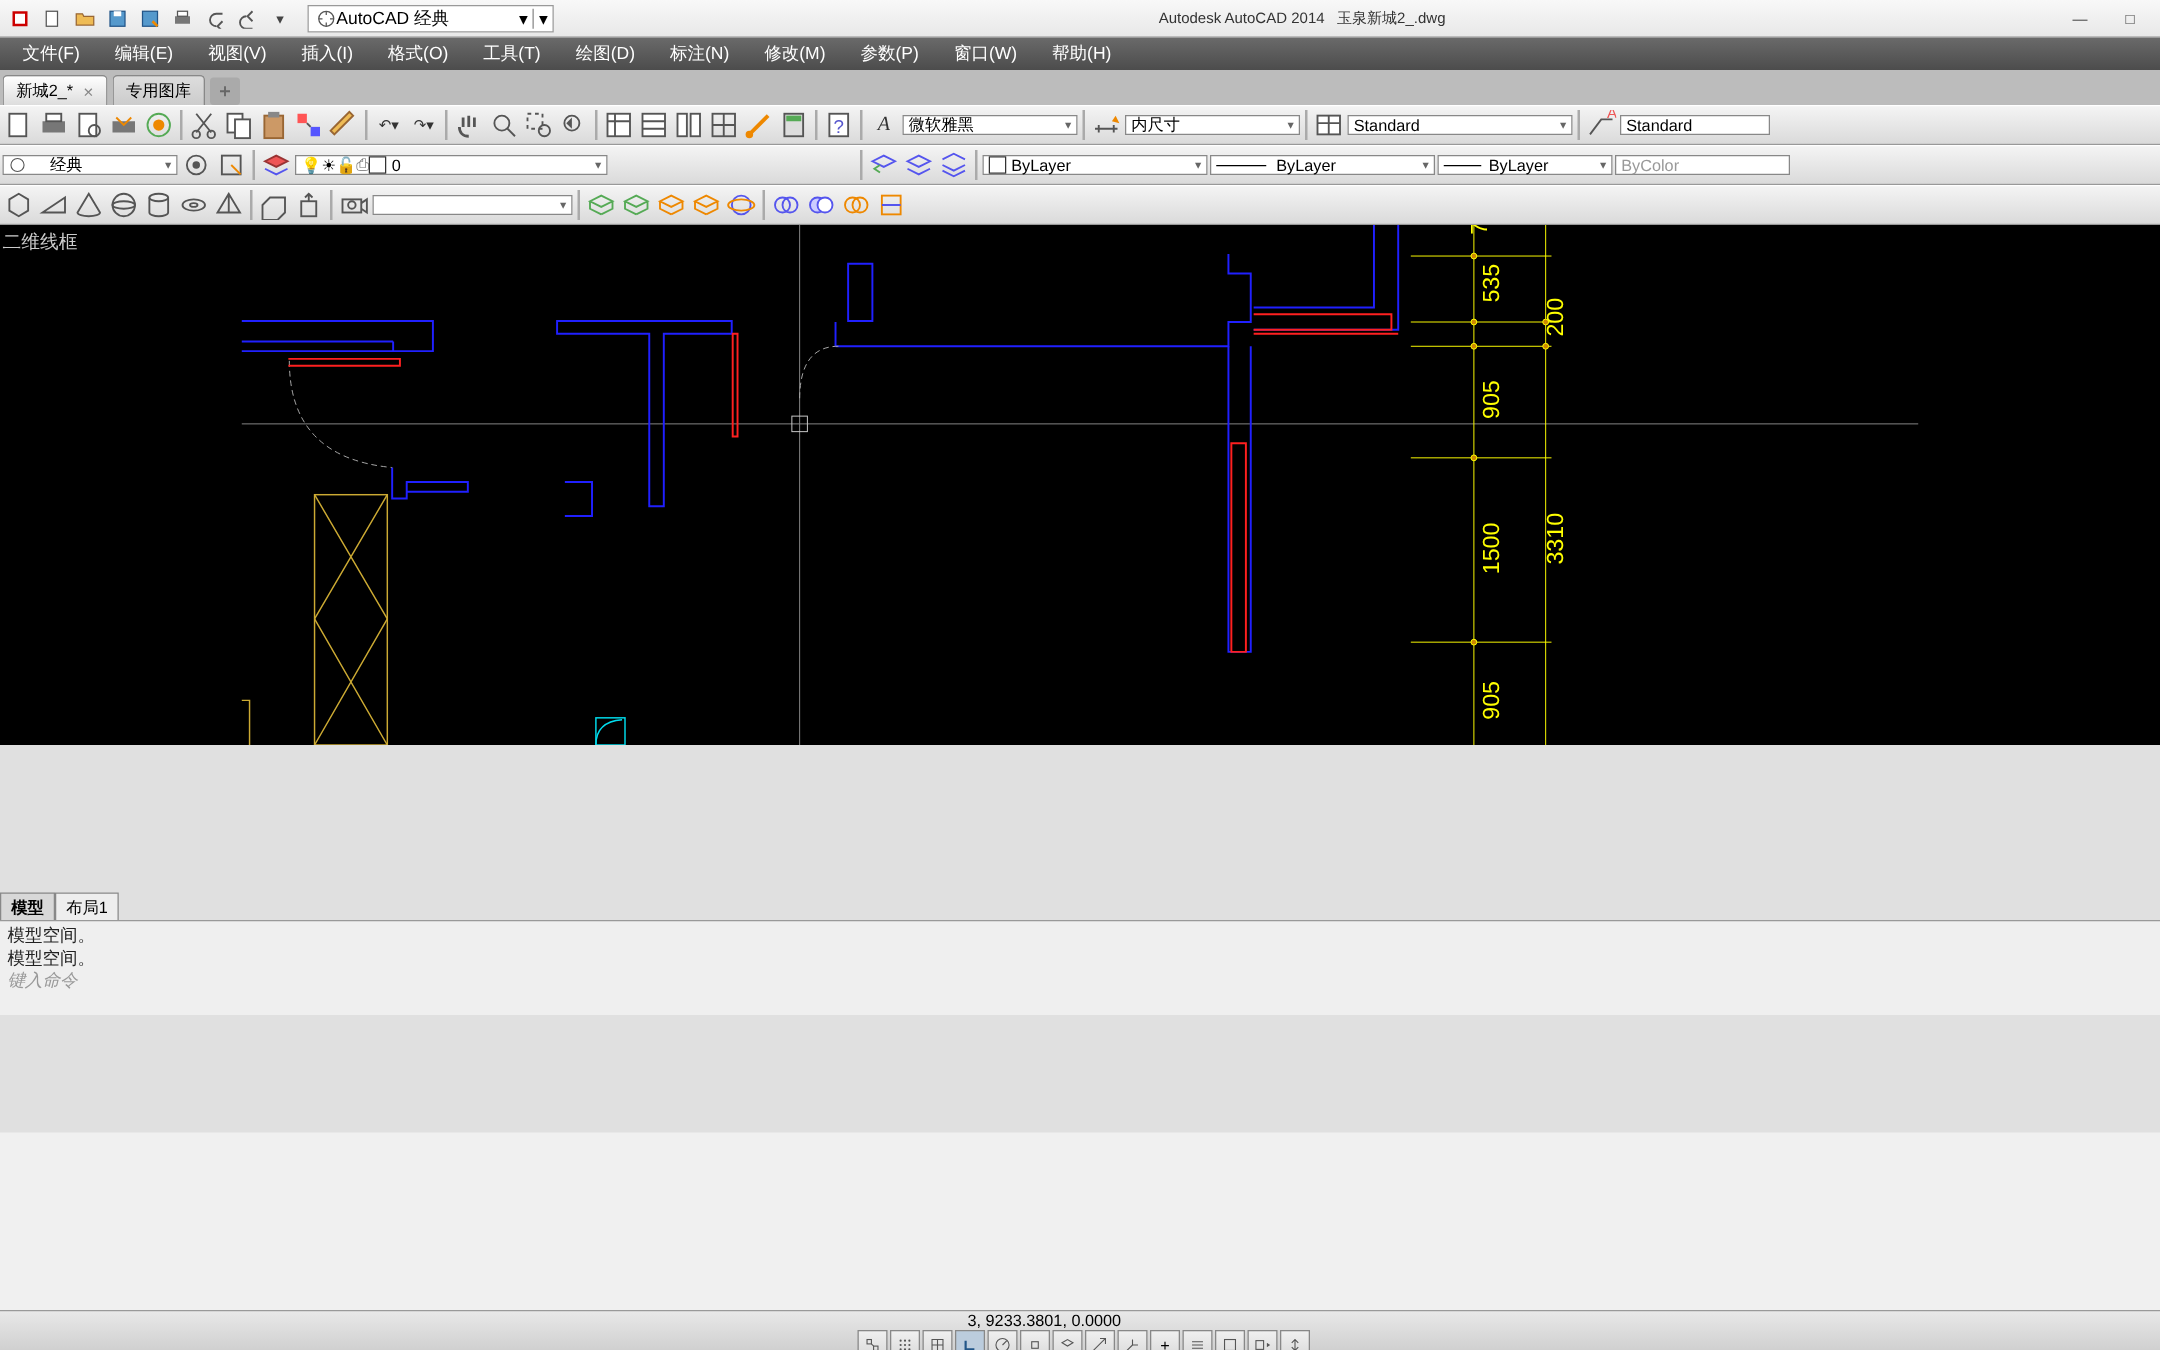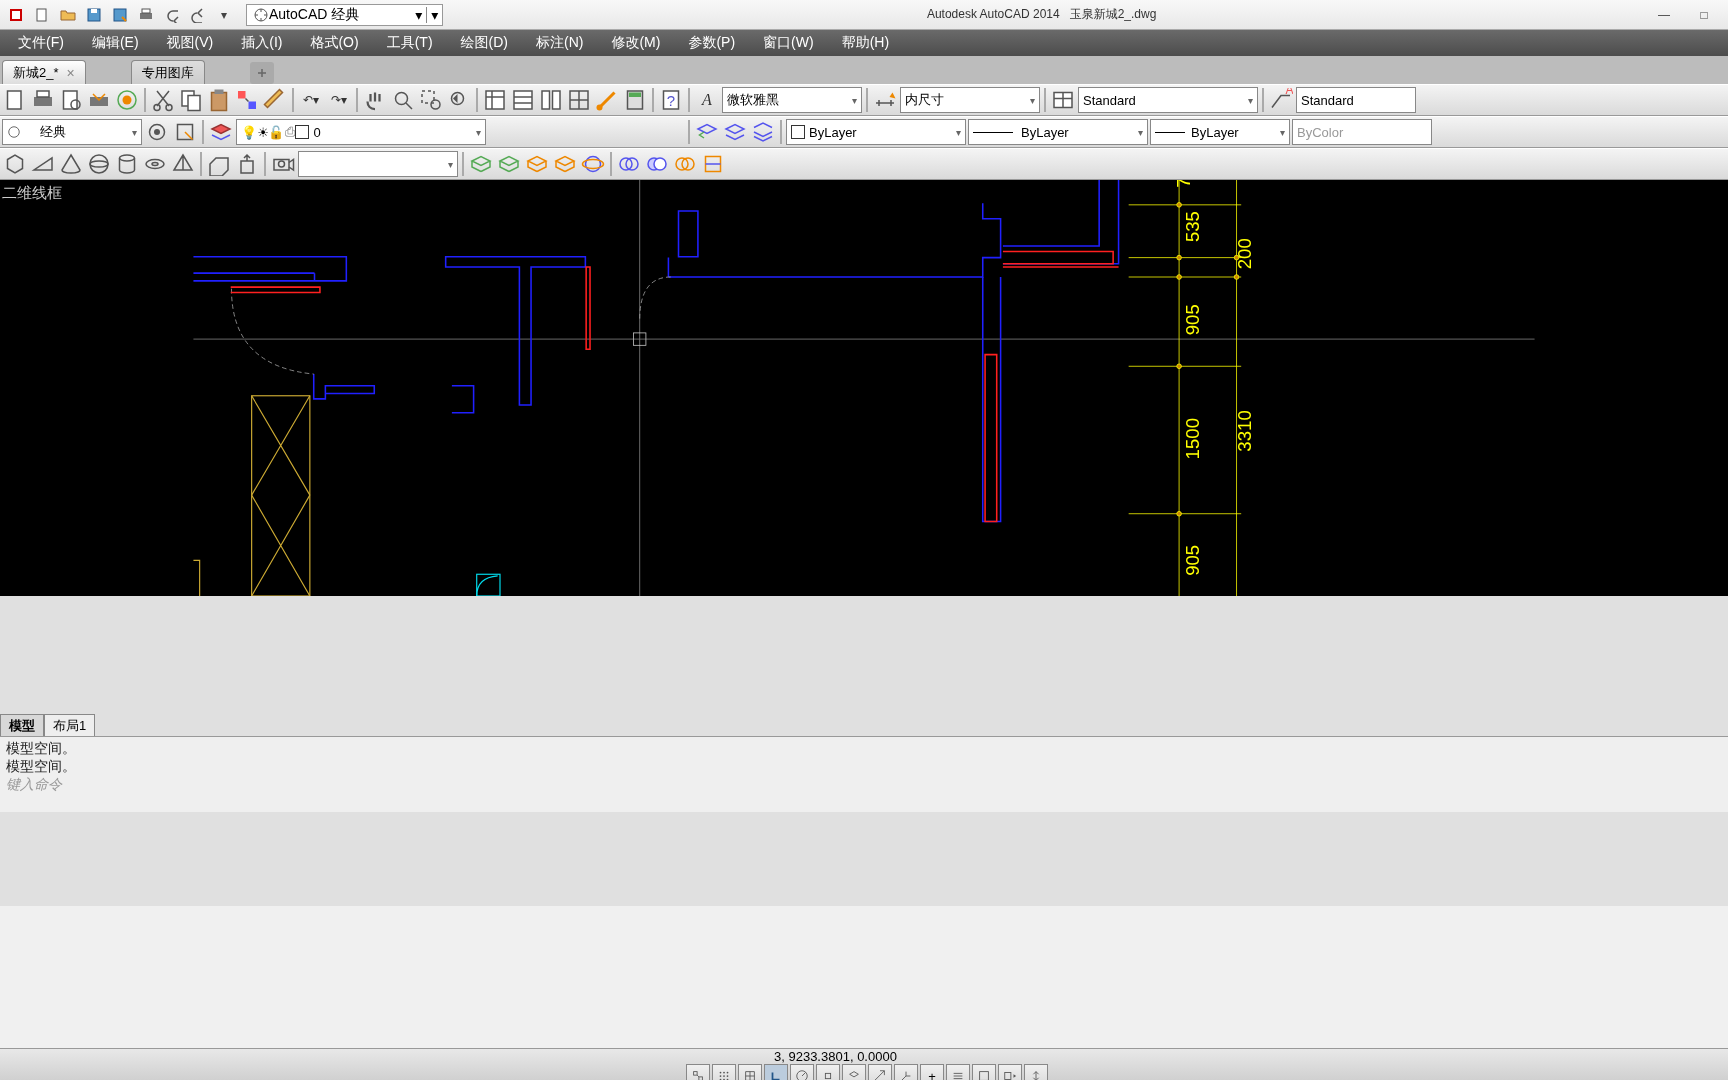--- a/index.html
+++ b/index.html
@@ -12,31 +12,31 @@
 .titlebar .title-center { flex:1; text-align:center; font-size:12px; color:#333; }
 .titlebar .win-controls { display:flex; gap:20px; padding:0 14px; }
 .icon-btn { width:20px; height:20px; display:flex; align-items:center; justify-content:center; border:1px solid transparent; color:#444; }
 .icon-btn svg { width:16px; height:16px; }
 
 
 .menubar { height:26px; background:linear-gradient(#6a6a6a,#4c4c4c); display:flex; align-items:center; padding:0 4px; }
 .menubar .menu-item { padding:4px 14px; color:#fff; font-size:14px; cursor:default; }
 
 
-.tabbar { height:28px; background:#bcbcbc; display:flex; align-items:flex-end; padding:0 2px;gap:41px; }
+.tabbar { height:28px; background:#bcbcbc; display:flex; align-items:flex-end; padding:0 2px; }
 .tab { height:24px; background:linear-gradient(#fff,#ddd); border:1px solid #888; border-bottom:none; border-radius:4px 4px 0 0; padding:3px 10px; margin-right:4px; display:flex; align-items:center; gap:8px; font-size:13px; }
 .tab .close { color:#888; font-size:14px; }
 .tab.inactive { background:linear-gradient(#ddd,#ccc); }
 .tab-plus { width:24px; height:22px; background:#aaa; border-radius:3px; display:flex; align-items:center; justify-content:center; }
 
 
 .toolbar-row { height:32px; background:linear-gradient(#f4f4f4,#dadada); border-top:1px solid #fff; border-bottom:1px solid #999; display:flex; align-items:center; padding:0 2px; gap:2px; }
 .tool-btn { width:26px; height:26px; display:flex; align-items:center; justify-content:center; border:1px solid transparent; color:#333; }
 .tool-sep { width:2px; height:24px; background:#aaa; margin:0 2px; }
-.tool-dd { height:26px; background:#fff; border:1px solid #888; display:flex; align-items:center; padding:0 4px; font-size:13px; }
+.tool-dd { height:16px; background:#fff; border:1px solid #888; display:flex; align-items:center; padding:0 4px; font-size:13px; }
 .tool-dd.narrow { width:140px; }
 .tool-dd.wide { width:180px; }
 .tool-dd .arrow { margin-left:auto; font-size:10px; color:#666; }
 .layer-combo { width:250px; }
 
 
 .canvas-wrap { position:relative; height:726px; background:#e0e0e0; }
 .canvas { position:absolute; left:0; top:0; right:0; height:416px; background:#000; overflow:hidden; }
 .canvas svg { width:100%; height:100%; }
 .viewlabel { position:absolute; left:2px; top:4px; color:#ccc; font-size:15px; }

